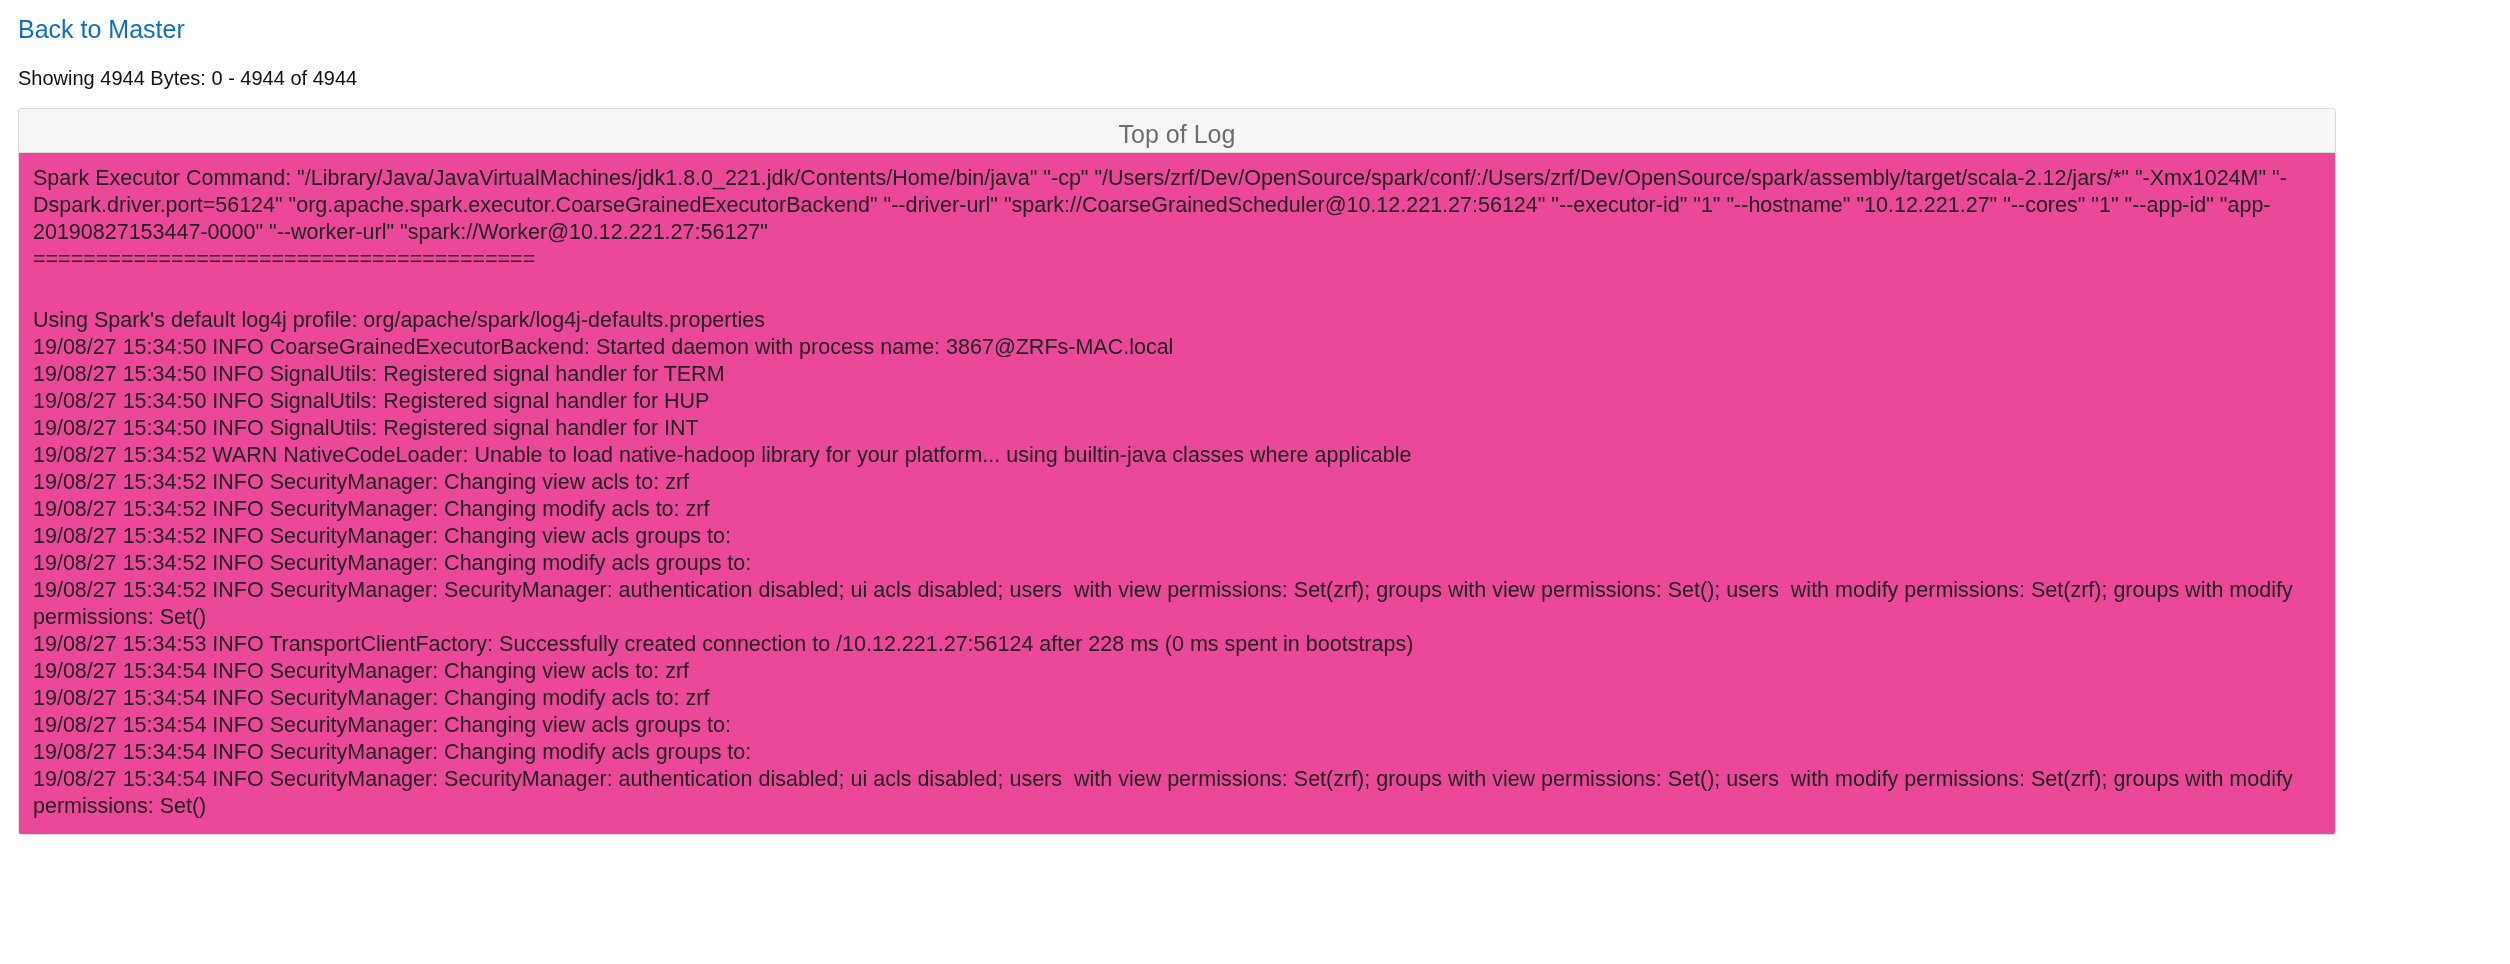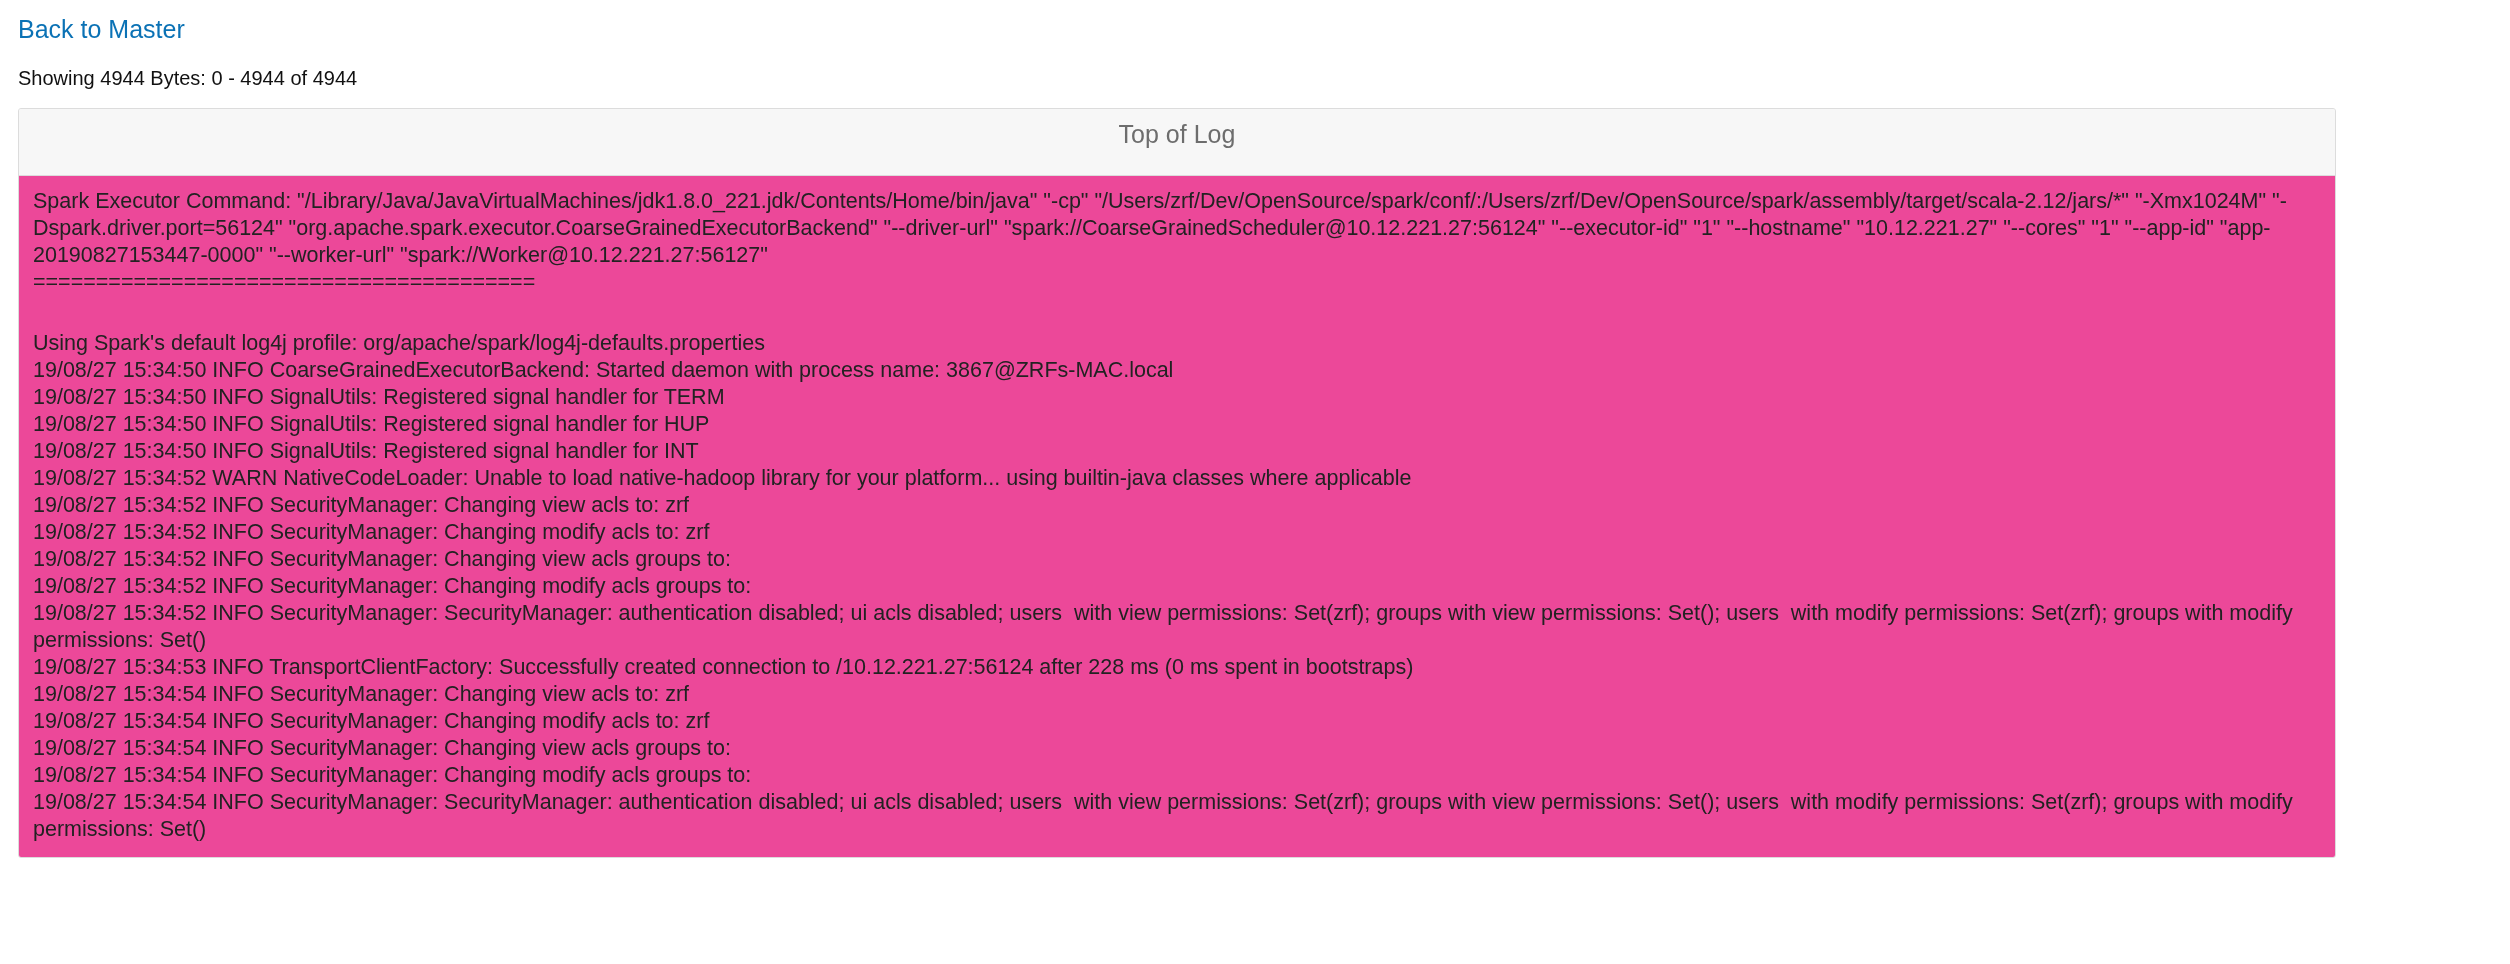--- a/index.html
+++ b/index.html
@@ -40,21 +40,21 @@
     border-radius: 3px;
     background: #f7f7f7;
     overflow: hidden;
     width: 100%;
     box-sizing: border-box;
   }
   .log-panel-header {
     text-align: center;
     font-size: 25px;
     color: #6d6d6d;
-    padding: 11px 0 26px 0;
+    padding: 11px 0 3px 0;
     background: #f7f7f7;
     border-bottom: 1px solid #dcdcdc;
   }
   .log-body {
     background: #ec4899;
     padding: 12px 14px 14px 14px;
     font-size: 21.5px;
     line-height: 27px;
     color: #222222;
     white-space: pre-wrap;

